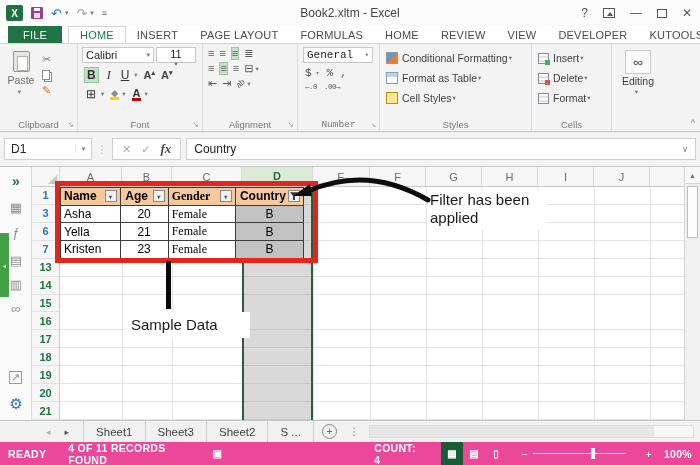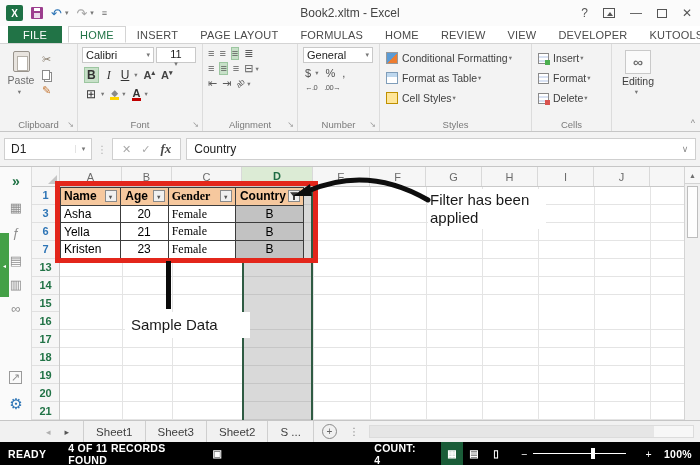--- a/index.html
+++ b/index.html
@@ -54,21 +54,21 @@
   .tiny-caret { font-size:6.5px; color:#777; margin-left:-3px; }
   .sizer { font-size:11px; font-weight:bold; color:#444; }
   .sizer .sc { font-size:7px; vertical-align:top; }
   .fill-icon { display:inline-block; font-size:9px; color:#8A8A8A; border-bottom:3px solid #FFD400; line-height:8px; padding:0 1px; }
   .fontcolor-icon { display:inline-block; font-size:11px; font-weight:bold; color:#333; border-bottom:3px solid #C00000; line-height:10px; padding:0 1px; }
   .g-align { width:95px; padding:2px 2px 0 5px; }
   .al-row { display:flex; align-items:center; gap:5px; height:15px; }
   .al-bars { font-size:11px; color:#5A5A5A; line-height:1; }
   .al-bars.hl { background:#C7E0C8; border:1px solid #9CC6A0; }
   .orient { display:inline-block; transform:rotate(-40deg); font-size:8px; color:#5A5A5A; }
-  .g-number { width:82px; padding:3px 4px 0 5px; }
+  .g-number { width:82px; padding:3px 4px 0 5px;font-family:Liberation Mono, monospace; }
   .num-row { display:flex; align-items:center; gap:7px; margin-top:4px; color:#4E4E4E; font-size:11px; padding-left:2px; }
   .dec { font-size:7.5px; color:#555; letter-spacing:-.5px; }
   .g-styles { width:152px; padding:4px 0 0 6px; }
   .style-row { display:flex; align-items:center; gap:4px; height:20px; color:#3F3F3F; font-size:10.5px; white-space:nowrap; }
   .ic-cf { width:12px; height:12px; border:1px solid #999; background:linear-gradient(135deg,#5B9BD5 0 50%,#ED7D31 50% 100%); }
   .ic-fat { width:12px; height:12px; border:1px solid #7F9DB9; background:linear-gradient(#BDD7EE 0 4px, #fff 4px); }
   .ic-cs { width:12px; height:12px; border:1px solid #BF9000; background:#FFE699; }
   .g-cells { width:80px; padding:4px 0 0 6px; }
   .cells-row { display:flex; align-items:center; gap:4px; height:20px; color:#3F3F3F; font-size:10.5px; }
   .ic-cell { width:11px; height:11px; border:1px solid #8A8A8A; background:repeating-linear-gradient(#fff 0 2px, #D9E2F3 2px 4px); position:relative; }
@@ -146,21 +146,21 @@
   .snav.next { color:#555; }
   .stab { padding:0 12px; height:21px; display:flex; align-items:center; border-right:1px solid #CFCFCF; color:#3F3F3F; white-space:nowrap; }
   .stab:first-of-type { border-left:1px solid #CFCFCF; }
   .stab.active { background:#fff; color:#217346; font-weight:bold; box-shadow:inset 0 -2px 0 #217346; }
   .add-sheet { width:15px; height:15px; border:1px solid #8A8A8A; border-radius:50%; display:flex; align-items:center; justify-content:center; font-size:10px; color:#666; margin-left:8px; }
   .sheet-menu { color:#8A8A8A; margin-left:12px; font-size:10px; }
   .h-scroll { flex:1; height:13px; margin:0 6px 0 10px; background:#F7F7F7; border:1px solid #DCDCDC; }
   .h-thumb { width:88%; height:100%; background:#E6E6E6; }
 
   
-  .status-bar { position:absolute; left:0; top:442px; width:700px; height:23px; background:#000000; color:#fff; display:flex; align-items:center; font-size:10.5px; font-weight:bold; letter-spacing:.3px; }
+  .status-bar { position:absolute; left:0; top:442px; width:700px; height:23px; background:#ec4899; color:#fff; display:flex; align-items:center; font-size:10.5px; font-weight:bold; letter-spacing:.3px; }
   .sb-mode { margin-left:8px; }
   .sb-filter { margin-left:22px; }
   .sb-macro { margin-left:16px; font-size:10px; }
   .sb-count { margin-left:152px; }
   .sb-views { display:flex; margin-left:20px; }
   .sb-view { width:22px; height:23px; display:flex; align-items:center; justify-content:center; font-size:10px; }
   .sb-view.active { background:#1A5C38; }
   .sb-zoomout { margin-left:14px; font-weight:normal; }
   .sb-track { width:100px; height:1px; background:#fff; margin:0 6px; position:relative; }
   .sb-thumb { position:absolute; left:58px; top:-5px; width:4px; height:11px; background:#fff; }
@@ -312,27 +312,27 @@
     <div class="rgroup-label">Styles</div>
   </div>
 
   <div class="rgroup g-cells">
     <div class="cells-row">
       <span class="ic-cell ins"></span>
       <span>Insert</span>
       <span class="tiny-caret">▾</span>
     </div>
     <div class="cells-row">
+      <span class="ic-cell del"></span>
+      <span>Delete</span>
+      <span class="tiny-caret">▾</span>
+    </div>
+    <div class="cells-row">
       <span class="ic-cell"></span>
       <span>Format</span>
-      <span class="tiny-caret">▾</span>
-    </div>
-    <div class="cells-row">
-      <span class="ic-cell del"></span>
-      <span>Delete</span>
       <span class="tiny-caret">▾</span>
     </div>
     <div class="rgroup-label">Cells</div>
   </div>
 
   <div class="rgroup g-editing">
     <div class="binoc-box">∞</div>
     <span class="editing-label">Editing</span>
     <span class="tiny-caret">▾</span>
   </div>

